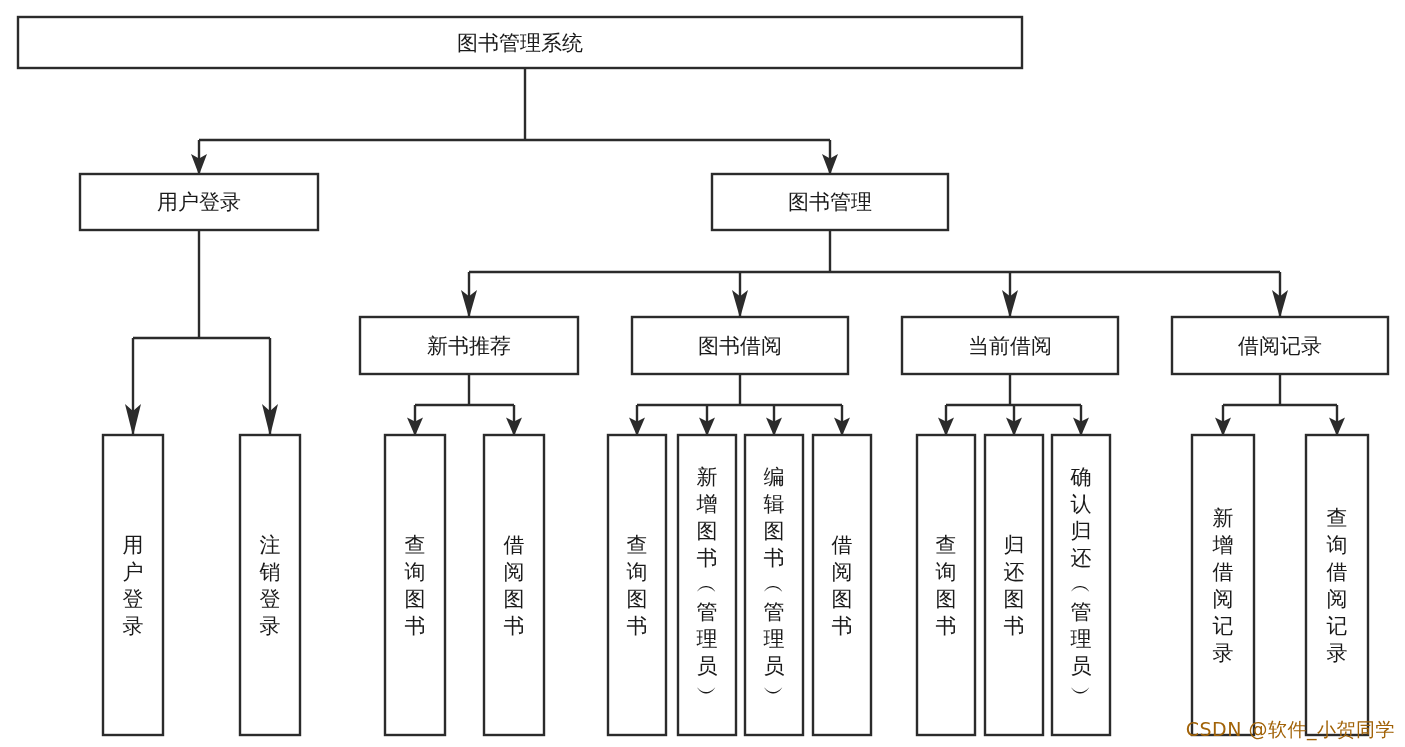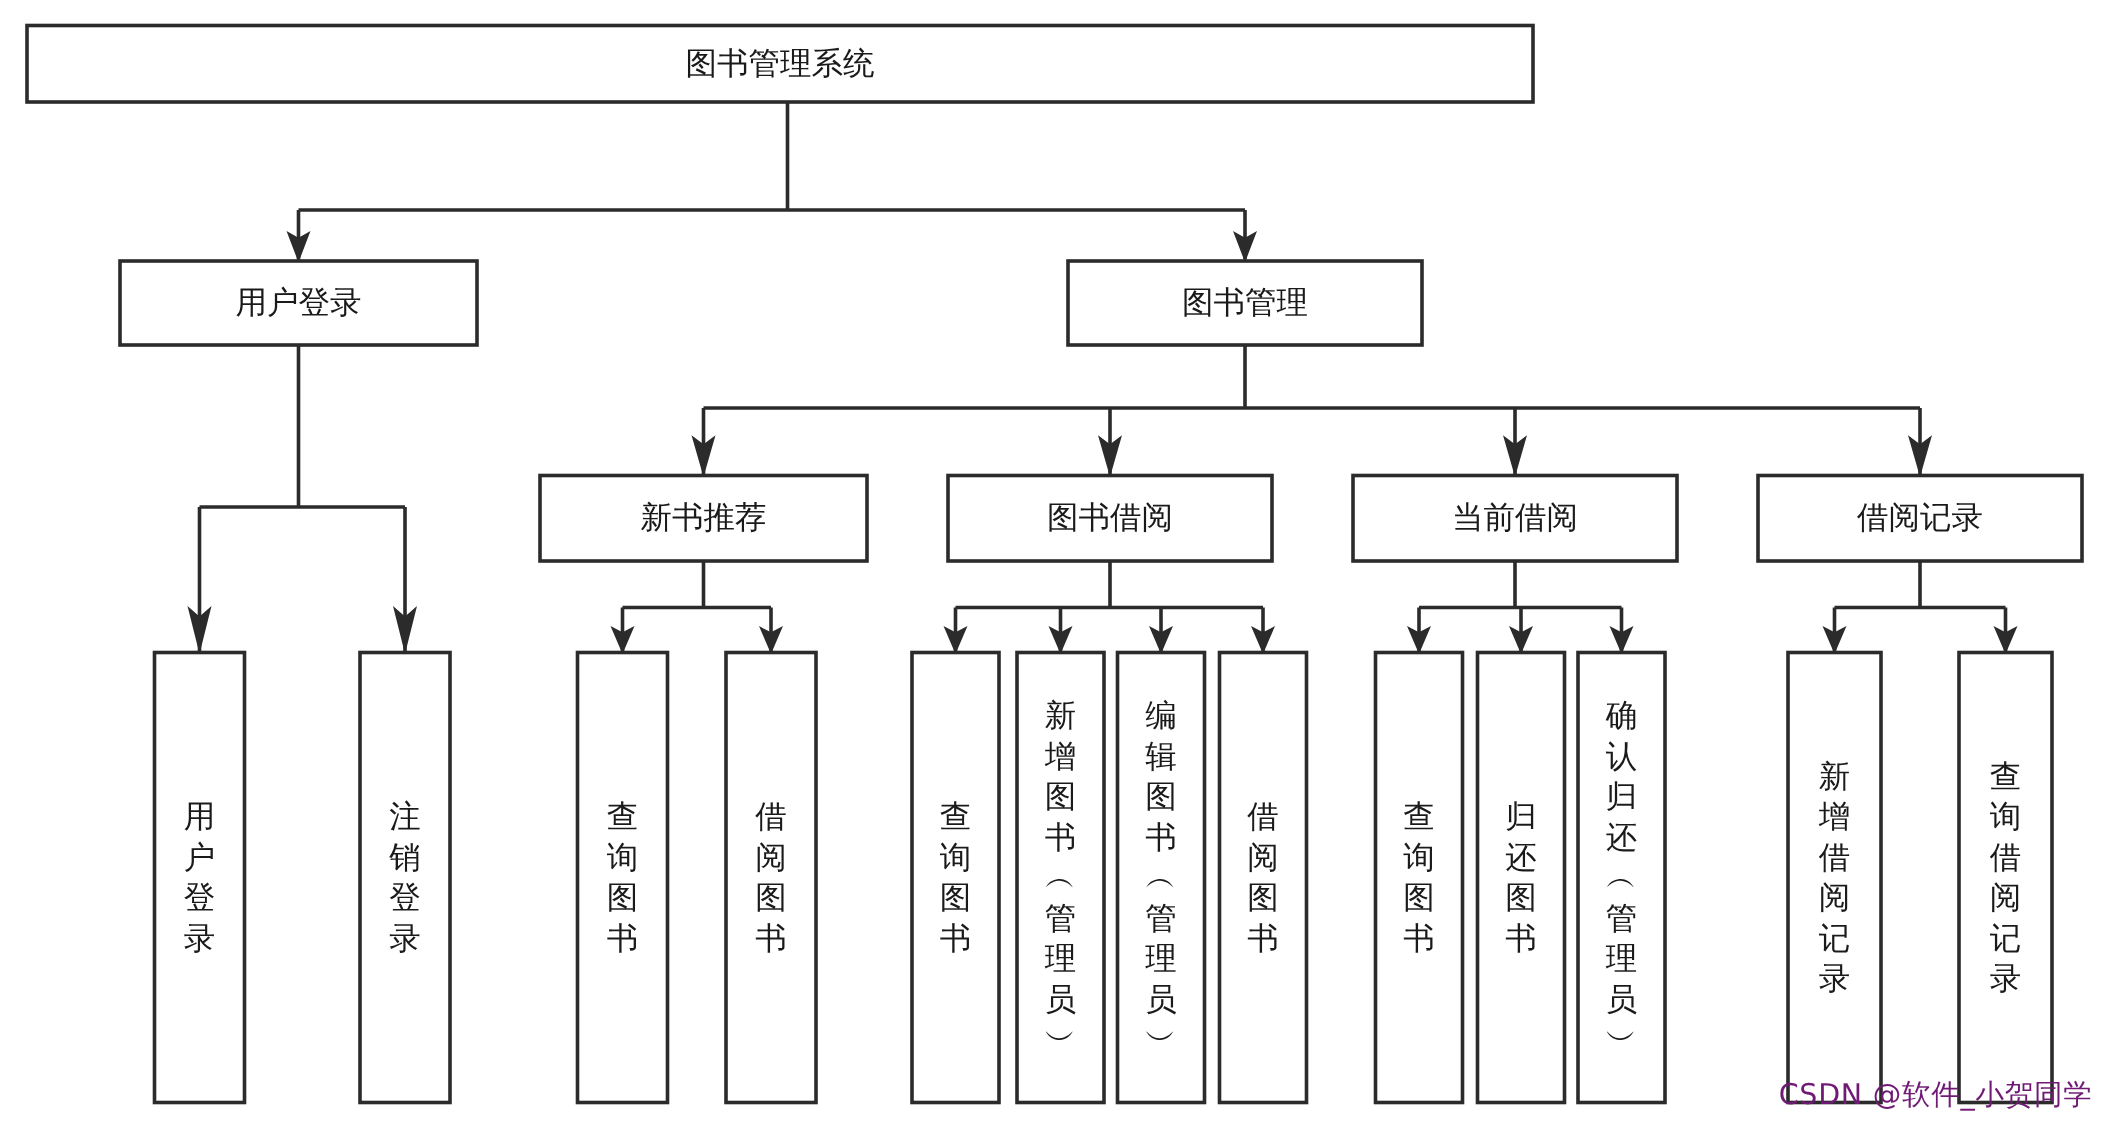--- a/index.html
+++ b/index.html
@@ -61,21 +61,21 @@
     font-size: 21px;
     text-anchor: middle;
     dominant-baseline: middle;
   }
   #watermark {
     position: absolute;
     right: 10px;
     bottom: 4px;
     font-family: "DejaVu Sans", "Liberation Sans", sans-serif;
     font-size: 19px;
-    color: #701a75;
+    color: #a16207;
     white-space: nowrap;
     letter-spacing: 0.5px;
     pointer-events: none;
   }
 </style>
 </head>
 <body>
 
 <div id="diagram-root">
 

